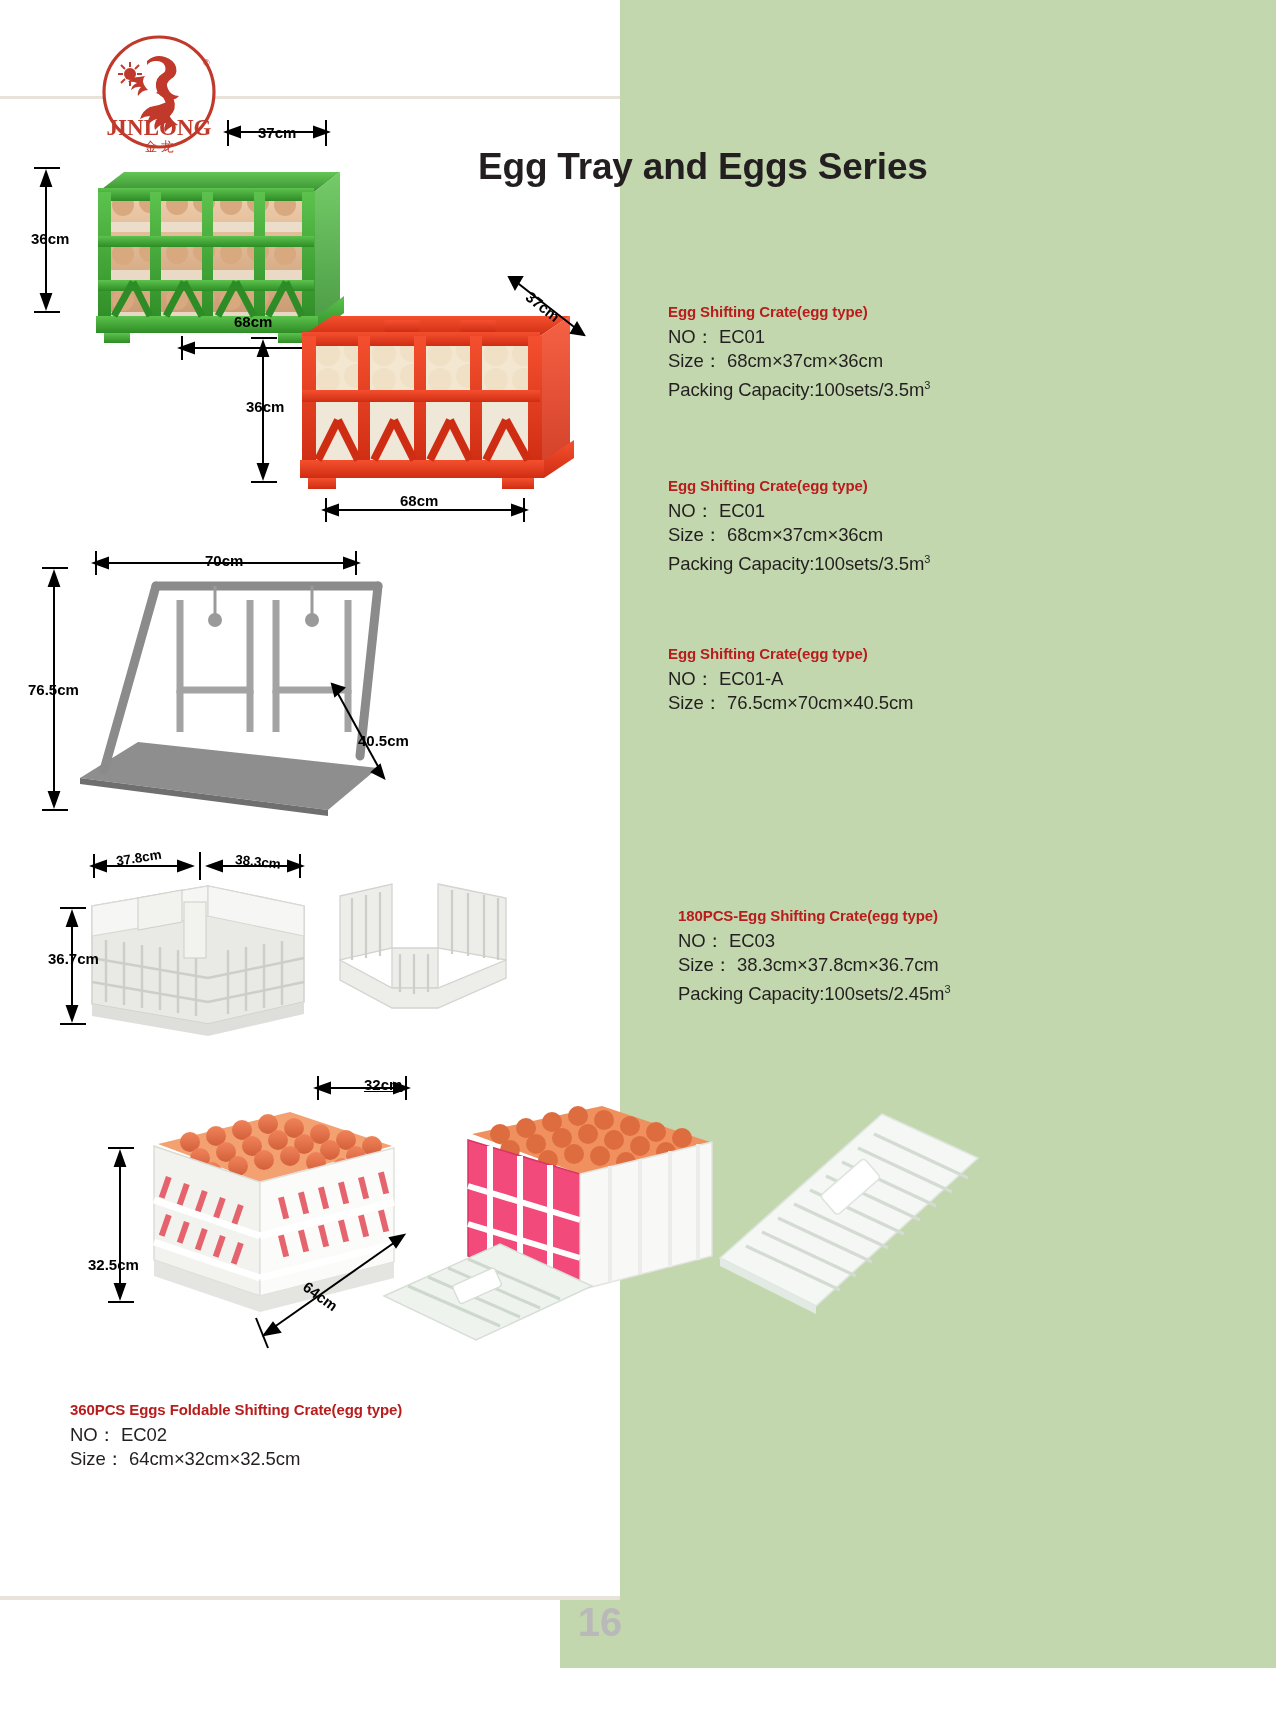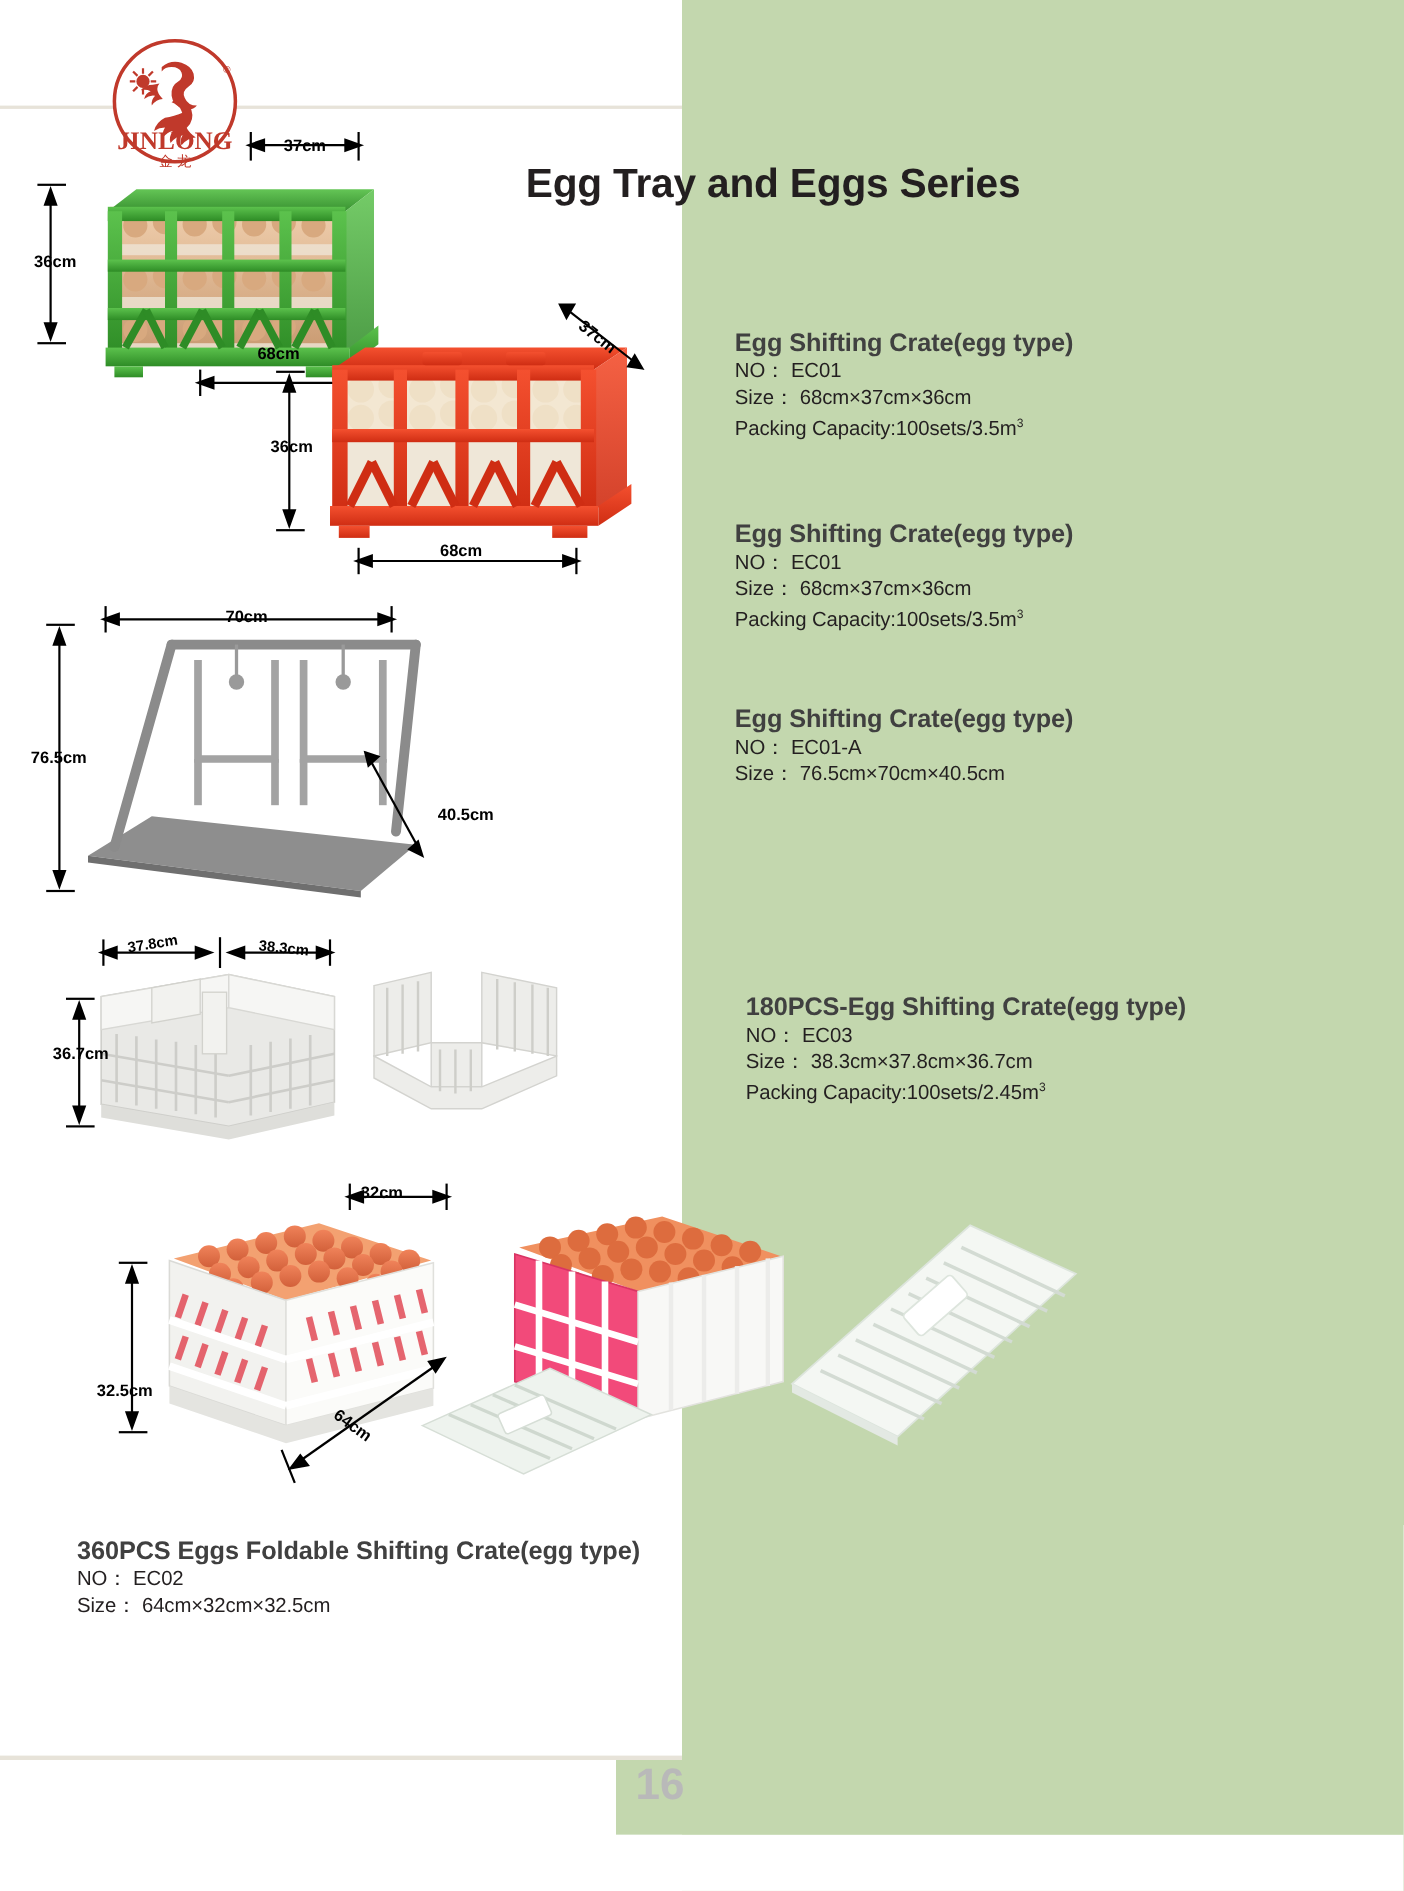--- a/index.html
+++ b/index.html
@@ -45,21 +45,21 @@
   
   .page-title{
     position:absolute;left:478px;top:146px;
     font-size:37px;font-weight:bold;letter-spacing:-0.2px;
     color:#231f20;white-space:nowrap;
   }
 
   
   .desc{position:absolute;width:430px;}
   .desc .t{
-    font-size:23px;font-weight:bold;color:#404040;white-space:nowrap;
+    font-size:15px;font-weight:bold;color:#b91c1c;white-space:nowrap;
     line-height:27px;letter-spacing:-0.1px;
   }
   .desc .l{
     font-size:18.5px;color:#231f20;white-space:nowrap;line-height:24px;
     letter-spacing:-0.1px;
   }
   .desc .l sup{font-size:11px;vertical-align:super;}
   #desc-1{left:668px;top:298px;}
   #desc-2{left:668px;top:472px;}
   #desc-3{left:668px;top:640px;}
@@ -351,21 +351,21 @@
       <polygon points="358,563 344,558 344,568" fill="#000"></polygon>
       <line x1="96" y1="551" x2="96" y2="575"></line>
       <line x1="356" y1="551" x2="356" y2="575"></line>
       <line x1="336" y1="690" x2="380" y2="770"></line>
       <polygon points="332,684 344,688 335,696" fill="#000"></polygon>
       <polygon points="384,778 372,772 380,765" fill="#000"></polygon>
     </g>
   </svg>
   <div class="dim" style="left:28px;top:681px;">76.5cm</div>
   <div class="dim" style="left:205px;top:552px;">70cm</div>
-  <div class="dim" style="left:358px;top:732px;padding-left:40px;">40.5cm</div>
+  <div class="dim" style="left:358px;top:732px;">40.5cm</div>
 
   <div class="photo" style="left:78px;top:862px;width:240px;height:180px;">
     <svg width="240" height="180" viewBox="0 0 240 180">
       <g fill="#e9e9e6" stroke="#cfcfcb" stroke-width="1.5">
         <path d="M14 44 L130 24 L226 44 L226 140 L130 162 L14 142 Z"></path>
       </g>
       <g fill="#f6f6f4" stroke="#d8d8d4" stroke-width="1.2">
         <path d="M14 44 L130 24 L130 54 L14 74 Z"></path>
         <path d="M130 24 L226 44 L226 74 L130 54 Z"></path>
       </g>
@@ -600,21 +600,21 @@
       <polygon points="408,1088 394,1083 394,1093" fill="#000"></polygon>
       <line x1="318" y1="1076" x2="318" y2="1100"></line>
       <line x1="406" y1="1076" x2="406" y2="1100"></line>
       <line x1="398" y1="1240" x2="270" y2="1330"></line>
       <polygon points="404,1235 396,1247 390,1238" fill="#000"></polygon>
       <polygon points="264,1335 273,1323 280,1332" fill="#000"></polygon>
       <line x1="256" y1="1318" x2="268" y2="1348"></line>
     </g>
   </svg>
   <div class="dim" style="left:88px;top:1212px;margin-top:44px;">32.5cm</div>
-  <div class="dim" style="left:328px;top:1076px;">32cm</div>
+  <div class="dim" style="left:364px;top:1076px;text-decoration:underline;">32cm</div>
   <div class="dim" style="left:310px;top:1278px;transform:rotate(36deg);transform-origin:left top;">64cm</div>
 
   <div class="desc" id="desc-1">
     <div class="t">Egg Shifting Crate(egg type)</div>
     <div class="l"><span>NO：</span> <span>EC01</span></div>
     <div class="l"><span>Size：</span> <span>68cm×37cm×36cm</span></div>
     <div class="l"><span>Packing Capacity:100sets/3.5m</span><sup>3</sup></div>
   </div>
 
   <div class="desc" id="desc-2">

